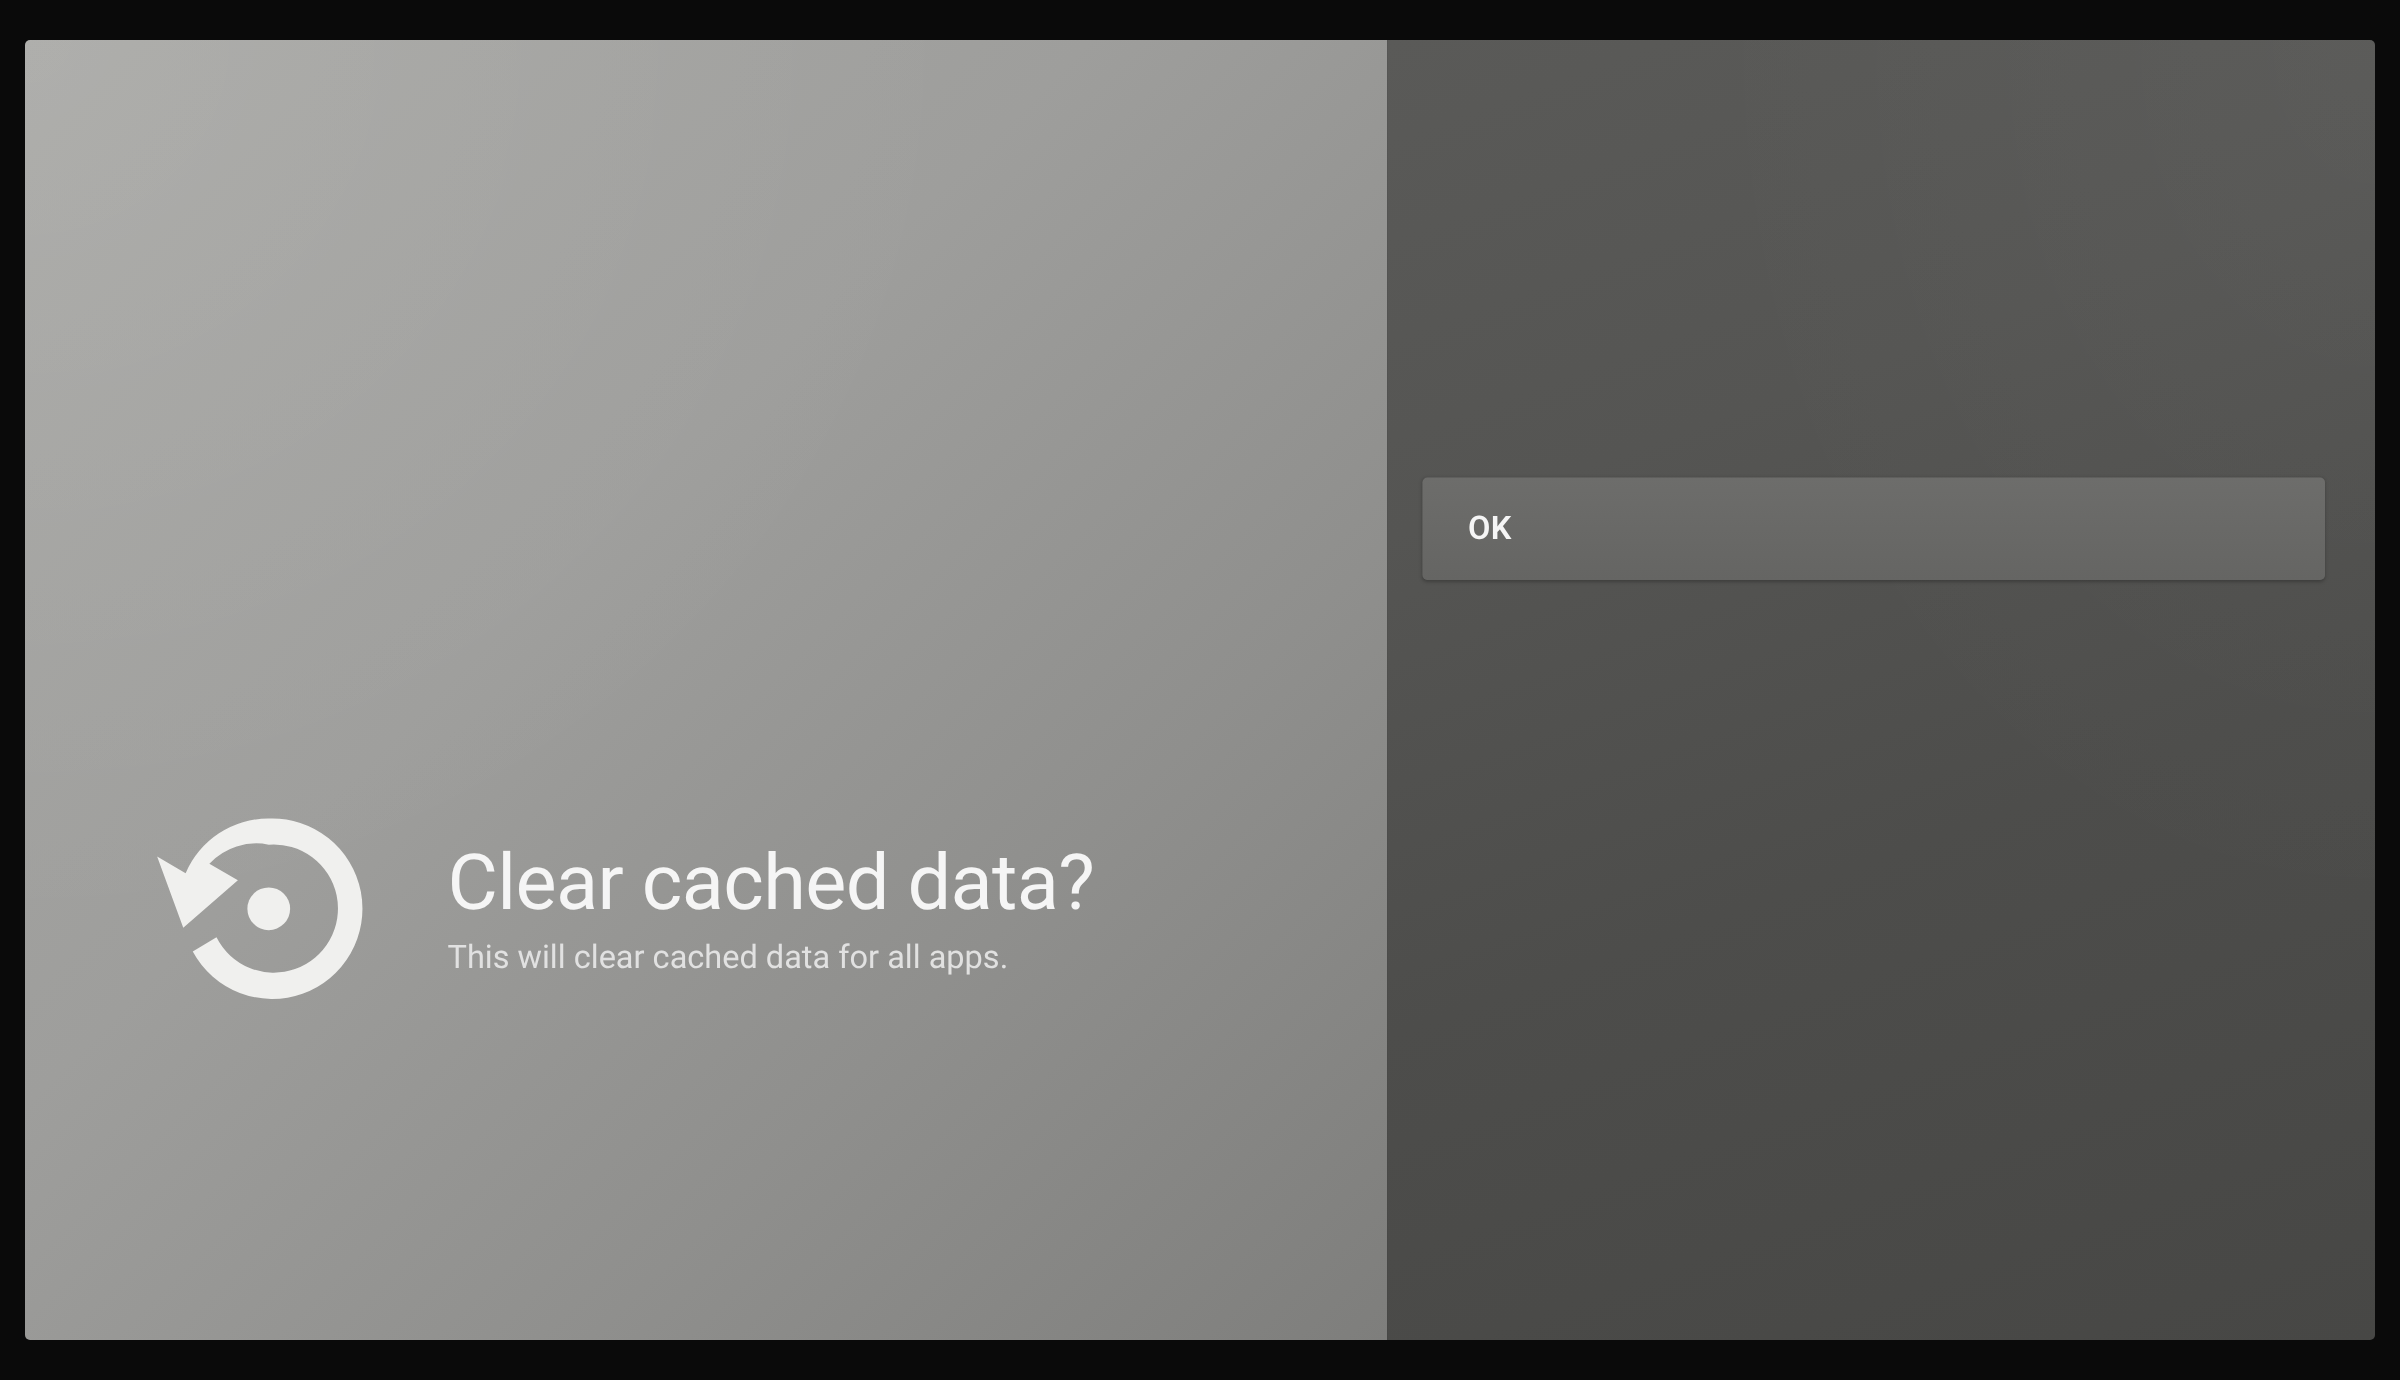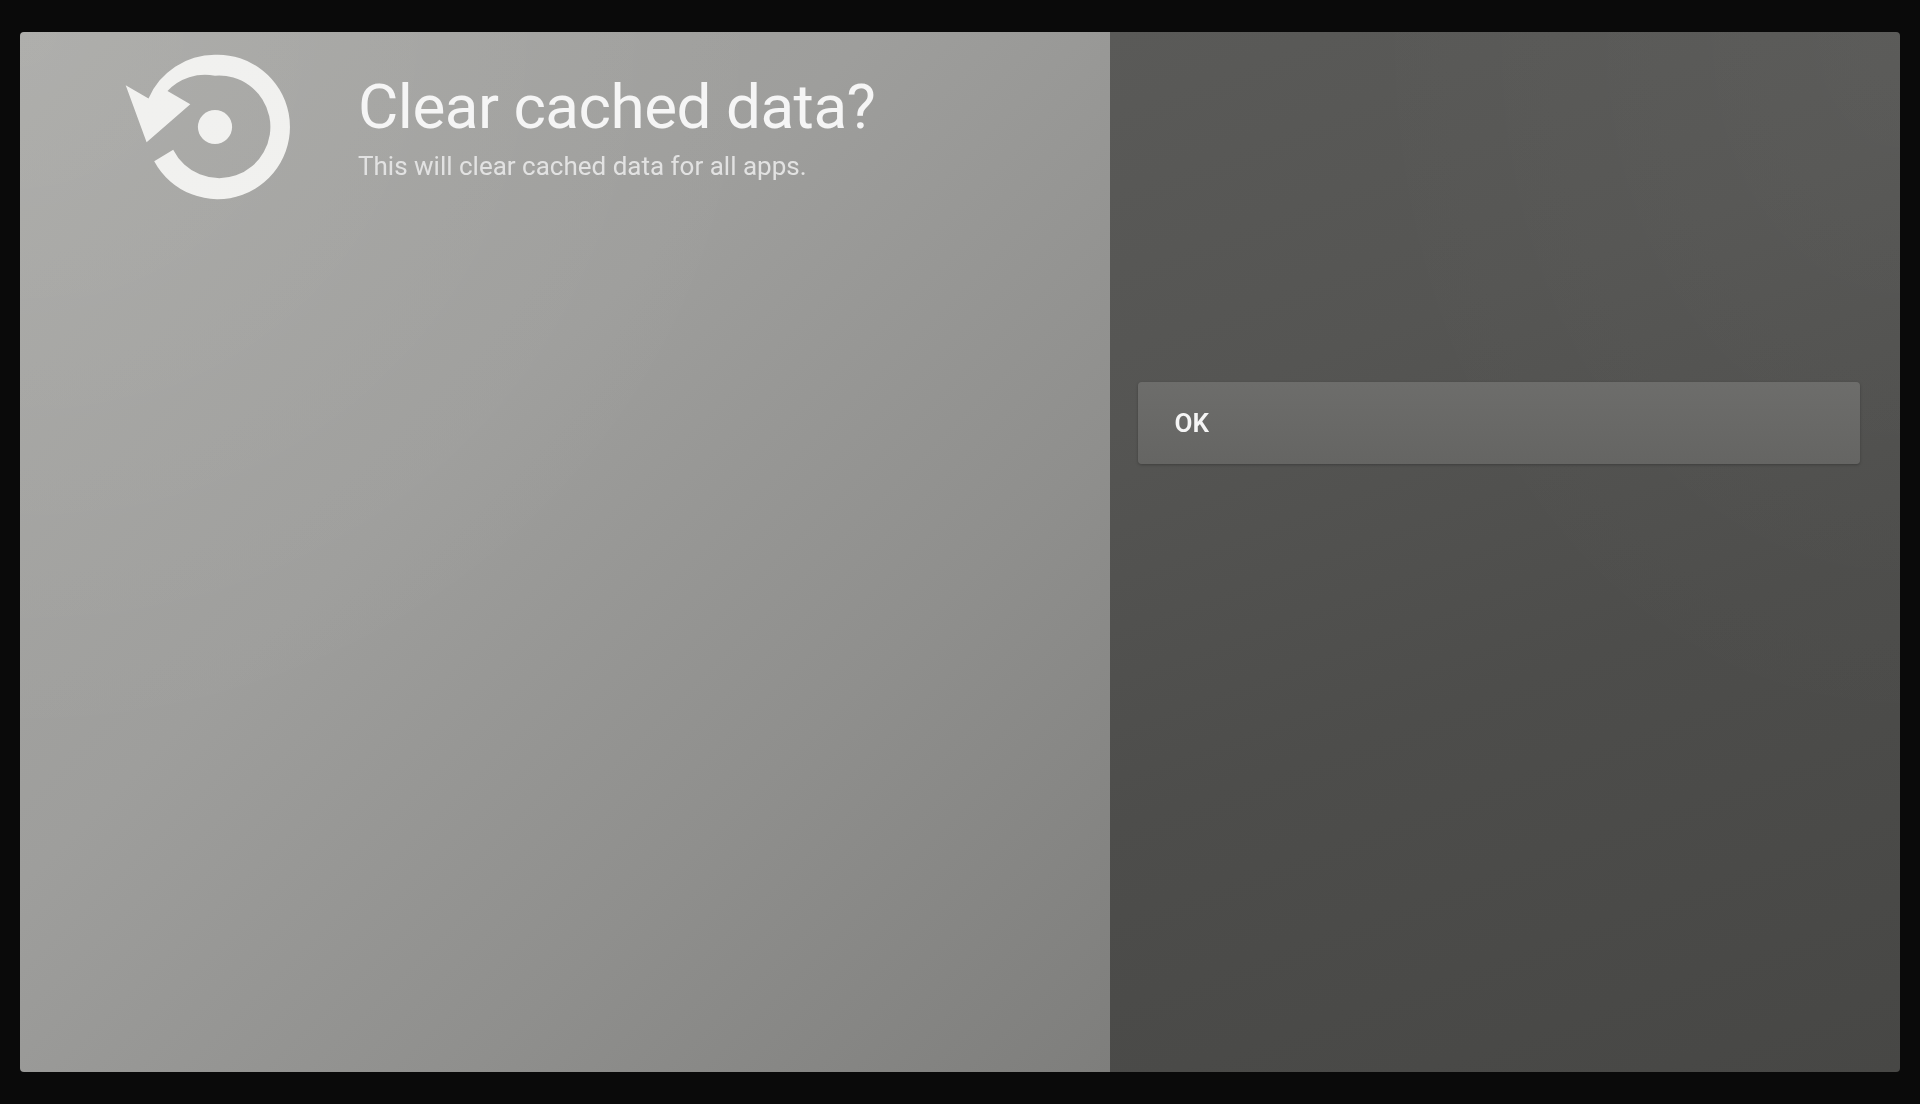--- a/index.html
+++ b/index.html
@@ -22,21 +22,21 @@
       height: 1040px;
       display: flex;
       position: relative;
       border-radius: 4px;
       overflow: hidden;
     }
     .left-panel {
       flex: 0 0 58%;
       background: linear-gradient(135deg, #a8a8a5 0%, #9e9e9c 40%, #8f8f8d 70%, #7e7e7c 100%);
       display: flex;
-      align-items: flex-start;
+      align-items: flex-end;
       padding-left: 100px;
       padding-right: 60px;
       padding-bottom: 250px;
       position: relative;
     }
     .left-panel::before {
       content: '';
       position: absolute;
       top: 0;
       left: 0;

